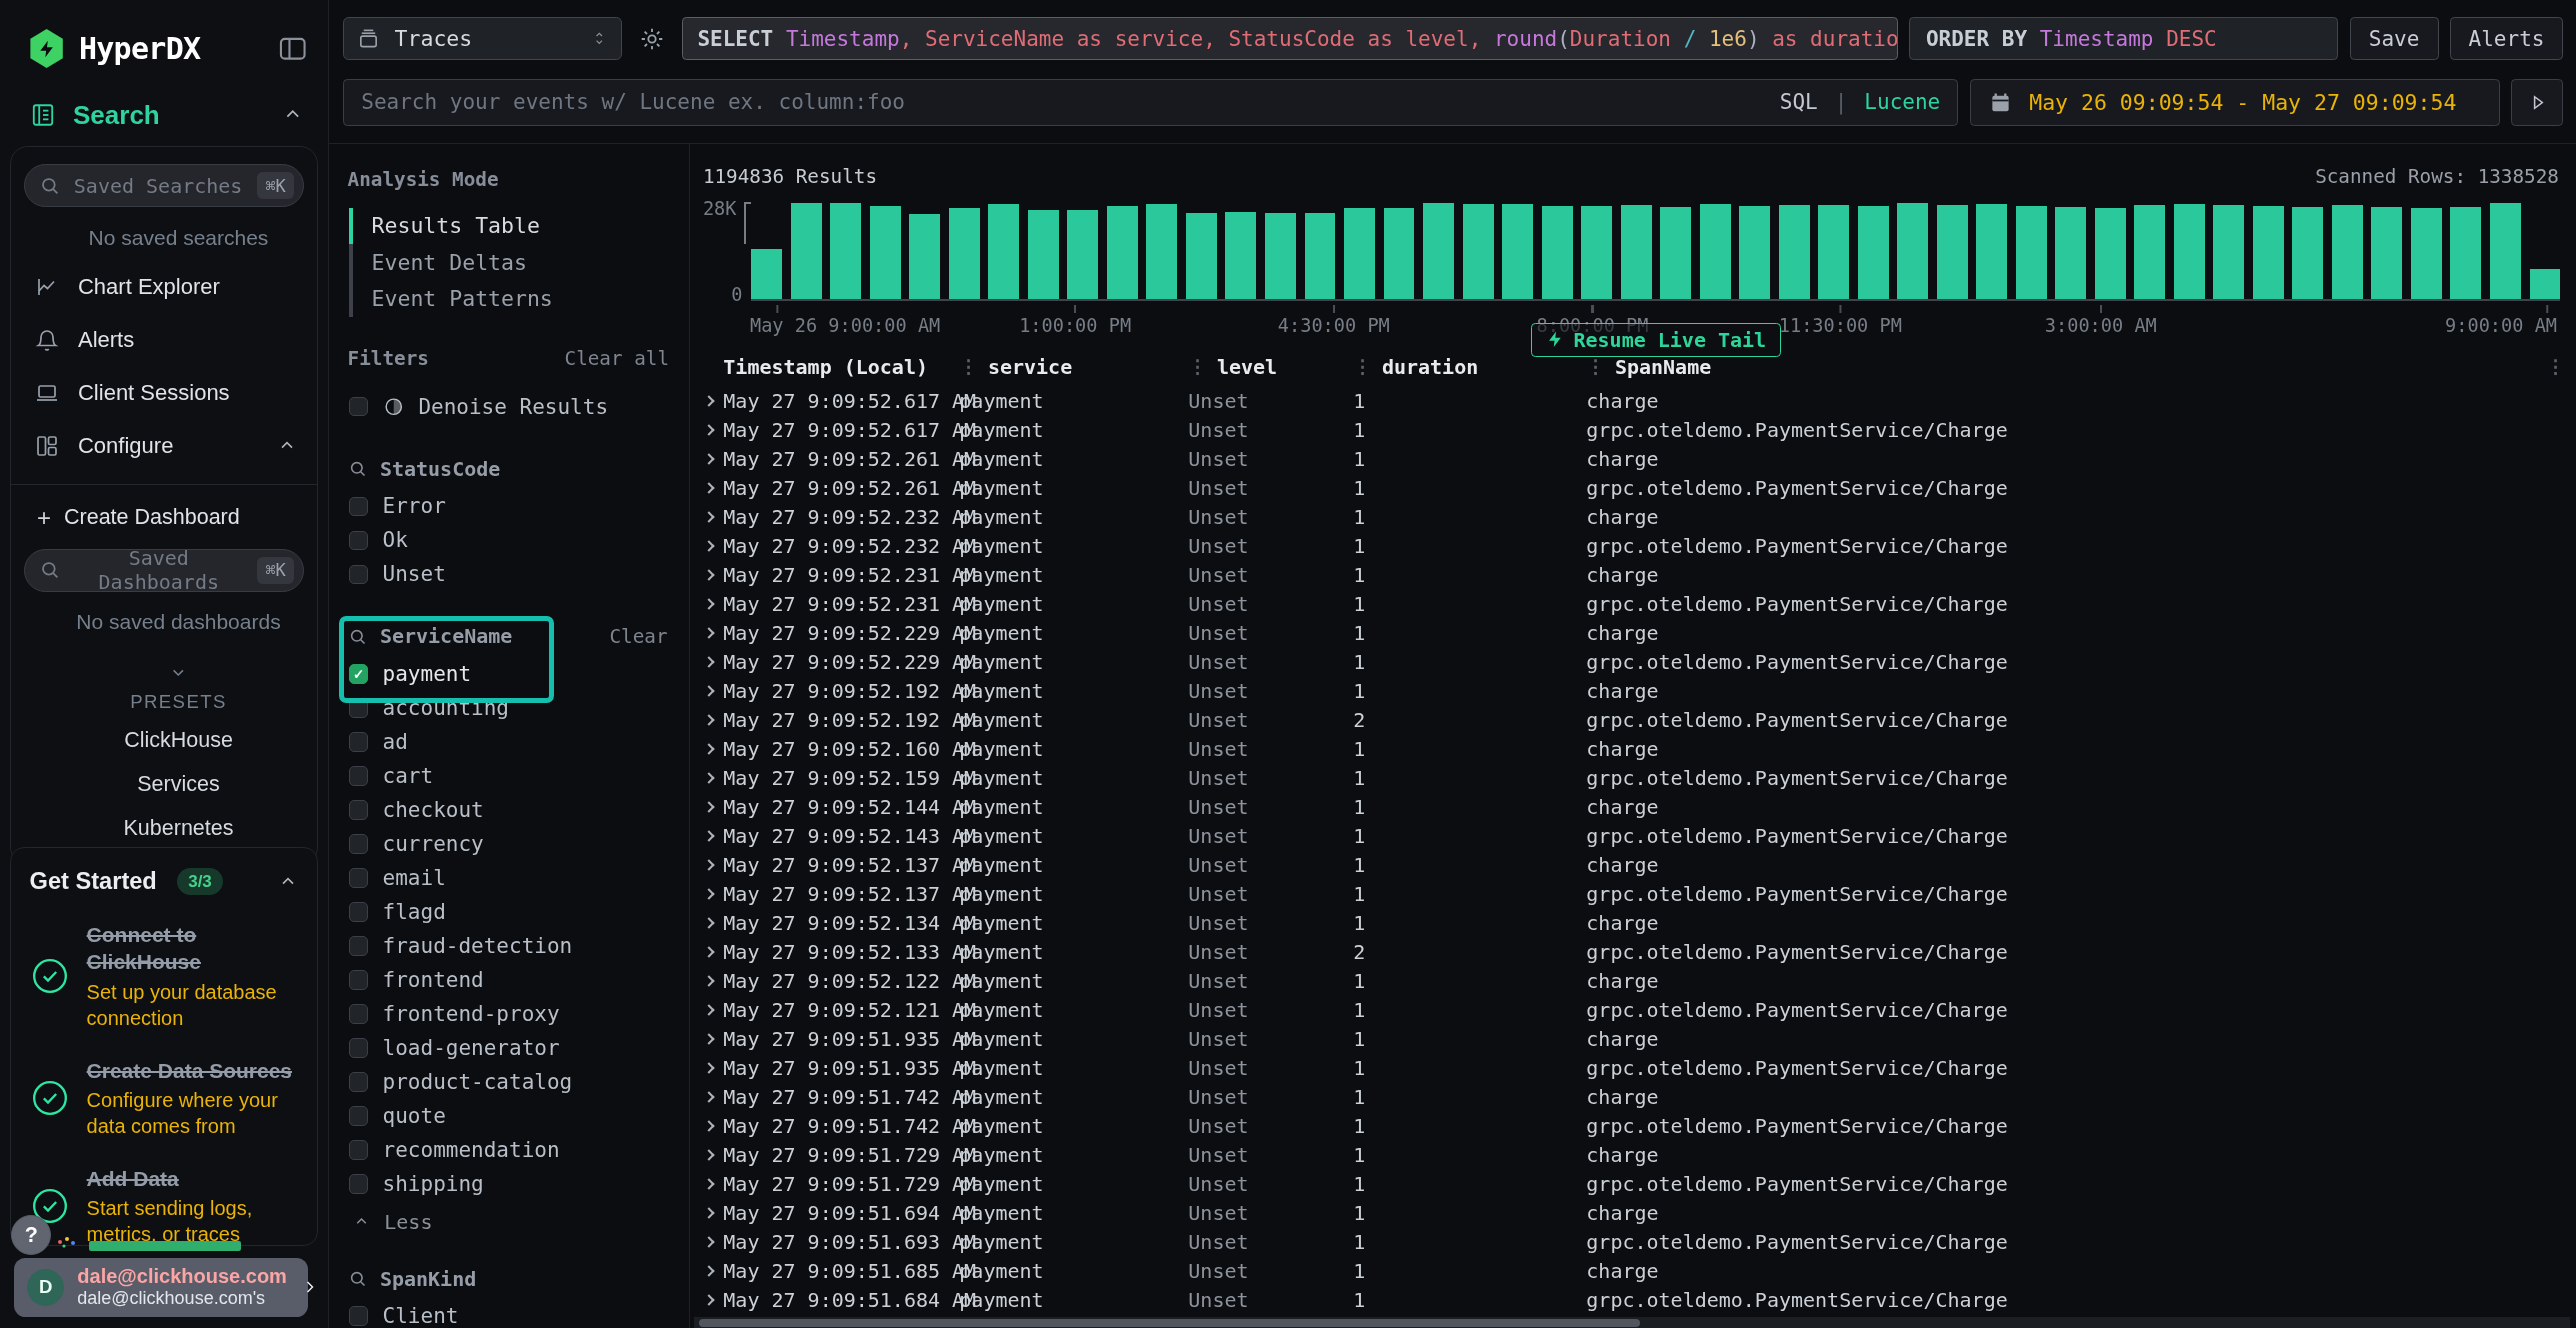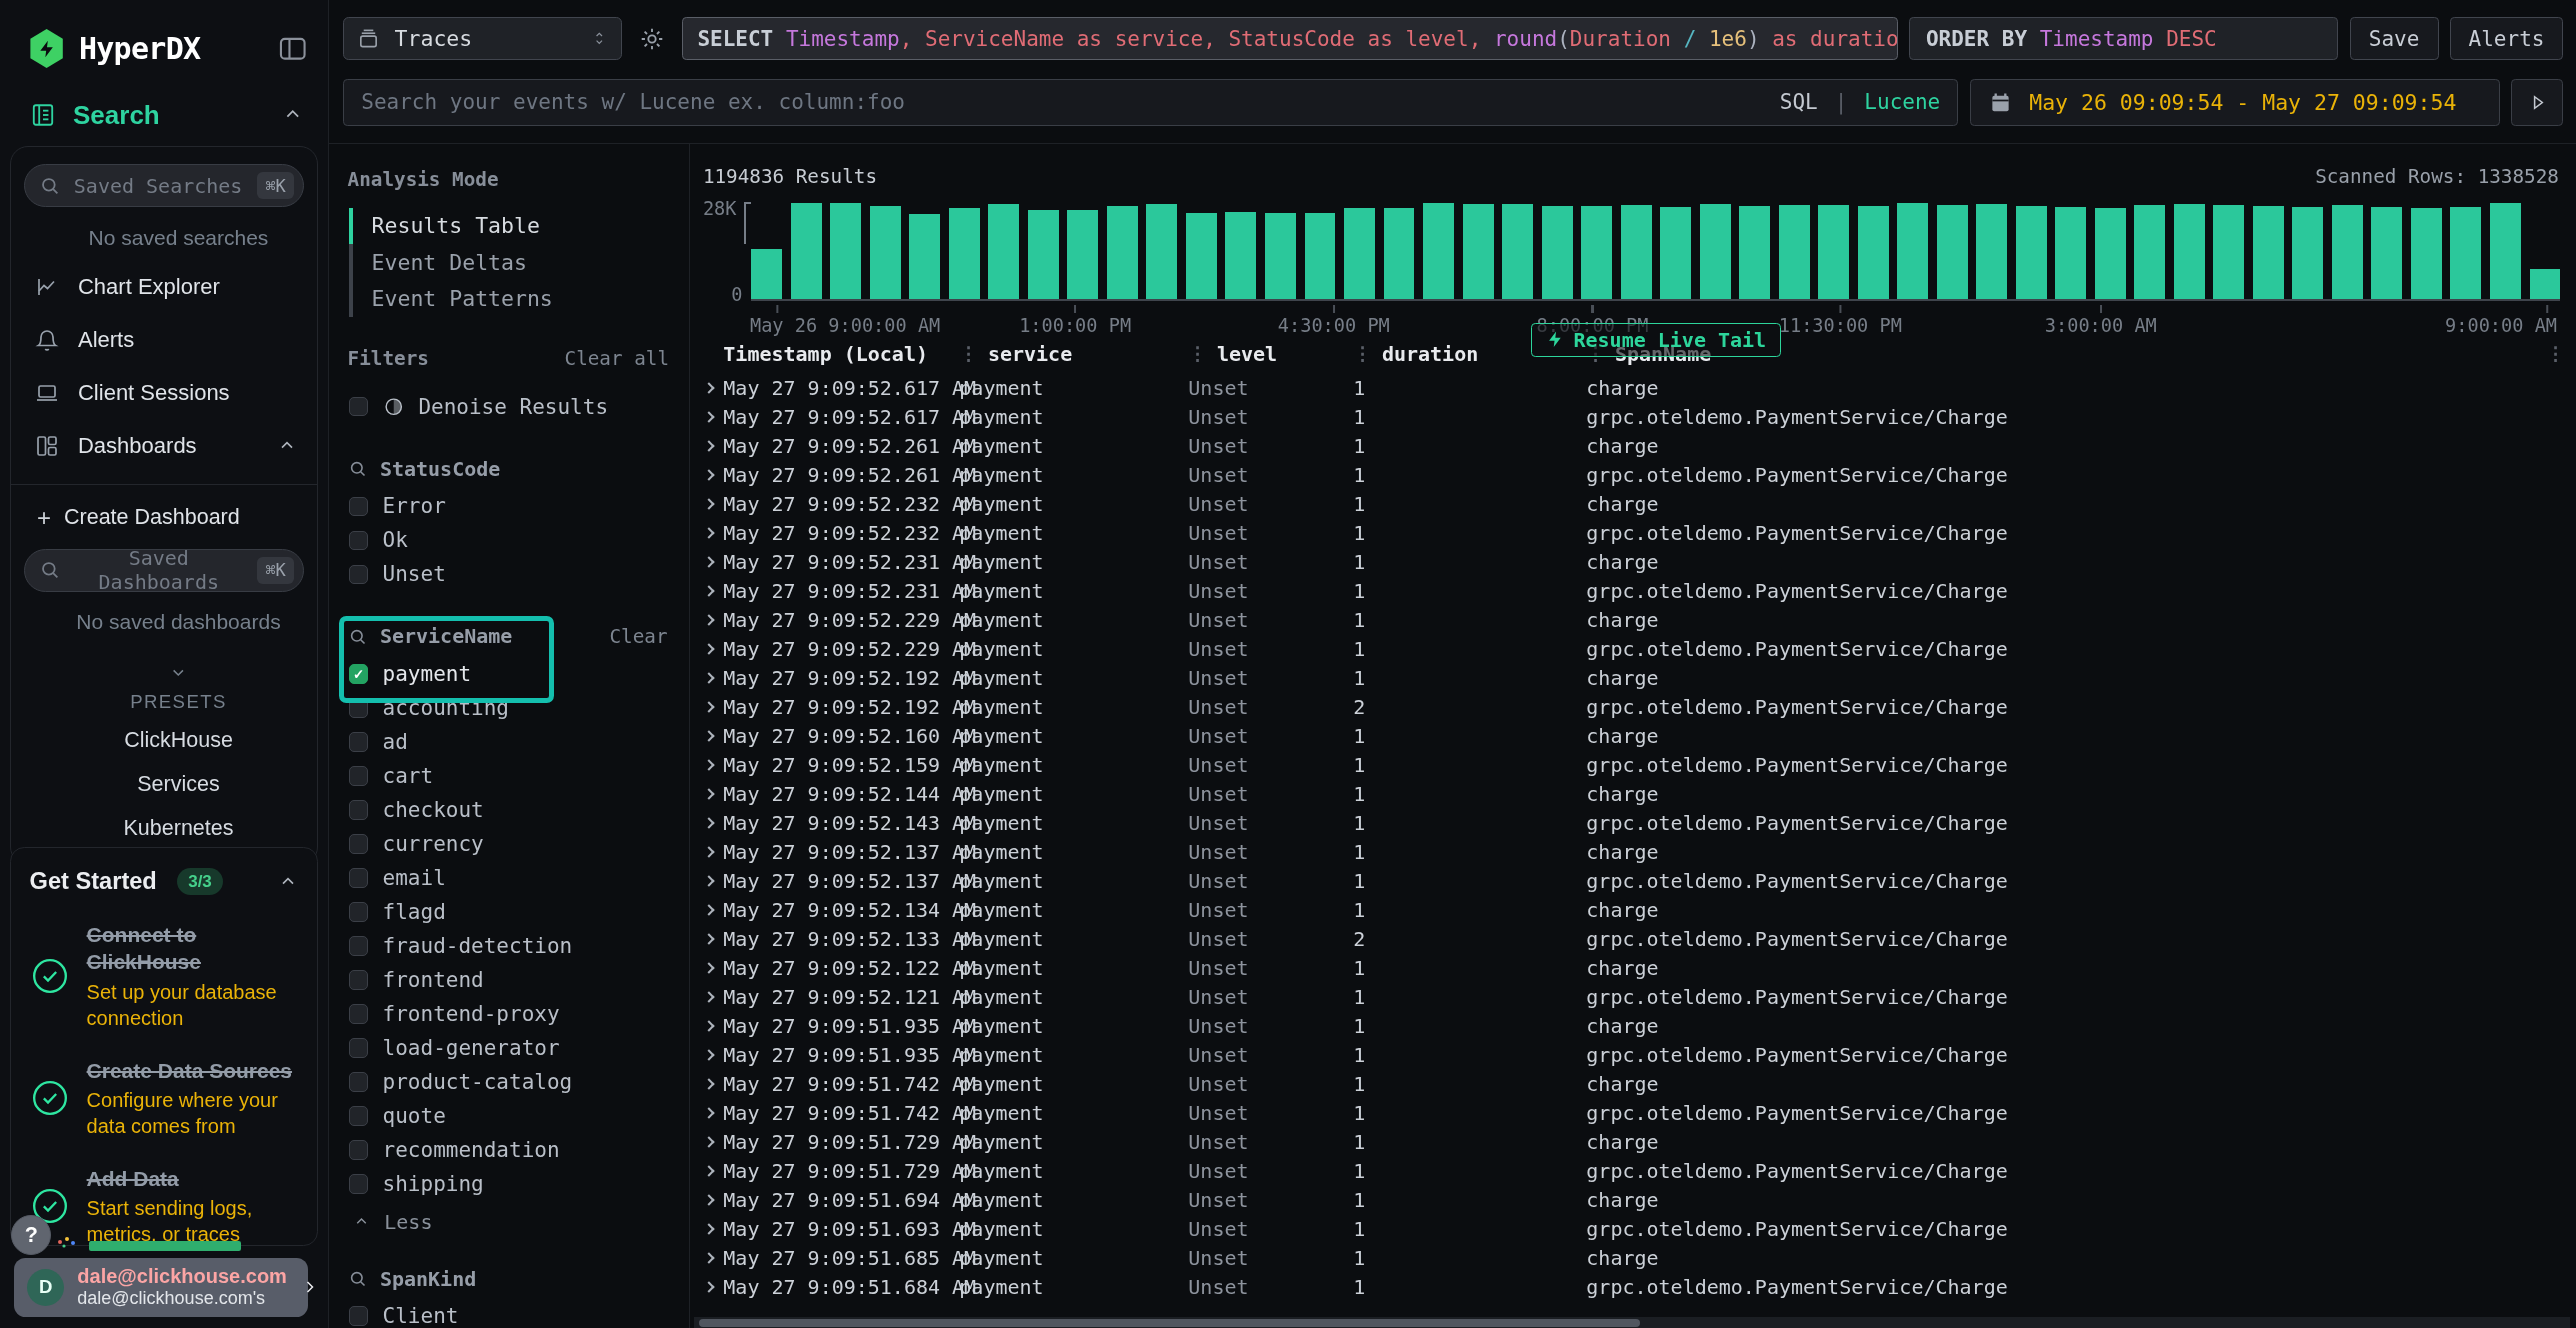--- a/index.html
+++ b/index.html
@@ -127,21 +127,21 @@
   .bar{flex:1;background:var(--bar);}
   .xticks{position:absolute;left:57px;right:10px;bottom:0;height:29px;}
   .tick{position:absolute;top:0;transform:translateX(-50%);text-align:center;}
   .tick.left{transform:translateX(-14%);}
   .tick.right{transform:translateX(-90%);}
   .tick-line{width:2.1px;height:8.6px;background:#4a4f57;margin:0 auto;}
   .tick.left .tick-line{margin-left:14%;}
   .tick.right .tick-line{margin-left:90%;}
   .tick-lbl{font:18.6px var(--mono);color:#767d87;white-space:nowrap;margin-top:1.4px;}
   .live-tail{position:absolute;left:841px;top:179px;height:34px;border:1.4px solid #2dd59b;border-radius:4.3px;color:#2dd59b;display:flex;align-items:center;gap:8.6px;padding:0 14.3px;font:bold 20px var(--mono);background:rgba(13,15,19,.6);cursor:pointer;z-index:3;}
-  .tablewrap{flex:1;min-height:0;overflow:hidden;position:relative;}
+  .tablewrap{flex:1;margin-top:13px;min-height:0;overflow:hidden;position:relative;}
   .thead{display:grid;grid-template-columns:29px 236px 229px 165px 233px 1fr 24px;align-items:center;height:40px;font:bold 20px var(--mono);color:#e8eaee;}
   .th{display:flex;align-items:center;gap:11.4px;overflow:hidden;white-space:nowrap;}
   .handle{color:#5b6069;font-size:18.6px;letter-spacing:-1.4px;flex:none;cursor:col-resize;}
   .trows{display:grid;grid-auto-rows:29px;}
   .trow{display:grid;grid-template-columns:29px 236px 229px 165px 233px 1fr 24px;align-items:center;font:20px var(--mono);color:#ccd1d8;white-space:nowrap;cursor:pointer;}
   .trow .c-level{color:#8d939d;}
   .chevcell{display:flex;justify-content:center;}
   .rchev{width:7.9px;height:7.9px;border-top:2.1px solid #aeb4bd;border-right:2.1px solid #aeb4bd;transform:rotate(45deg);}
   .hscroll-track{position:absolute;left:0;right:0;bottom:0;height:10.7px;background:#1b1e23;}
   .hscroll-thumb{position:absolute;left:4.3px;bottom:1.4px;width:941px;height:7.9px;border-radius:4.3px;background:#51565f;cursor:grab;}
@@ -225,21 +225,21 @@
       <span>Client Sessions</span>
     </div>
     <div class="nav-item">
       <span class="ic">
           <svg width="24" height="24" viewBox="0 0 24 24" fill="none" stroke="currentColor" stroke-width="1.7">
             <rect x="3" y="3" width="7.5" height="18" rx="1.5"></rect>
             <rect x="13.5" y="3" width="7.5" height="7.5" rx="1.5"></rect>
             <rect x="13.5" y="13.5" width="7.5" height="7.5" rx="1.5"></rect>
           </svg>
         </span>
-      <span>Dashboards</span>
+      <span>Configure</span>
       <span class="chev">
           <svg width="20" height="20" viewBox="0 0 24 24" fill="none" stroke="currentColor" stroke-width="2">
             <polyline points="6 14 12 8 18 14"></polyline>
           </svg>
         </span>
     </div>
 
     <div class="card-divider"></div>
 
     <div class="create-row">

